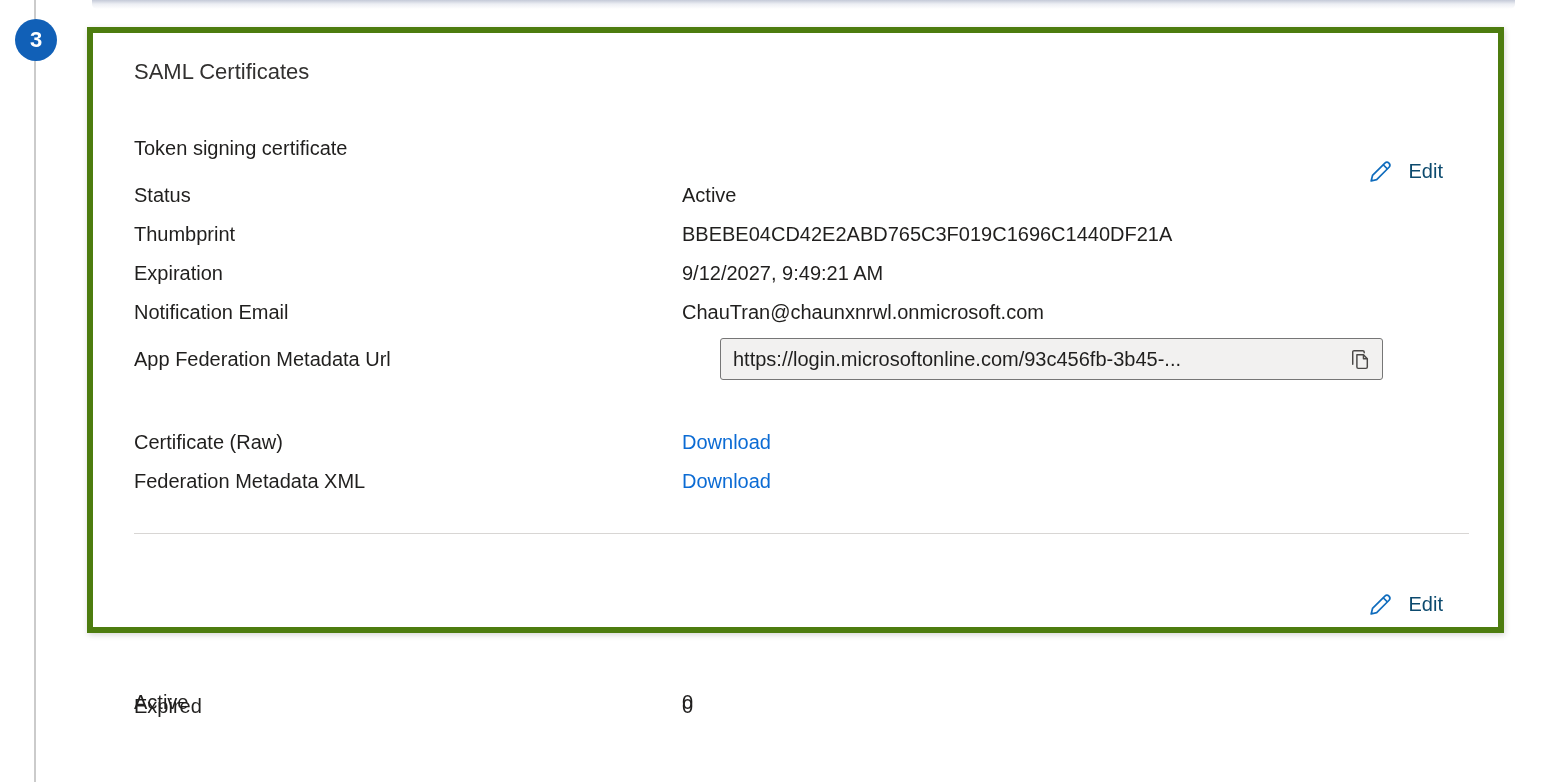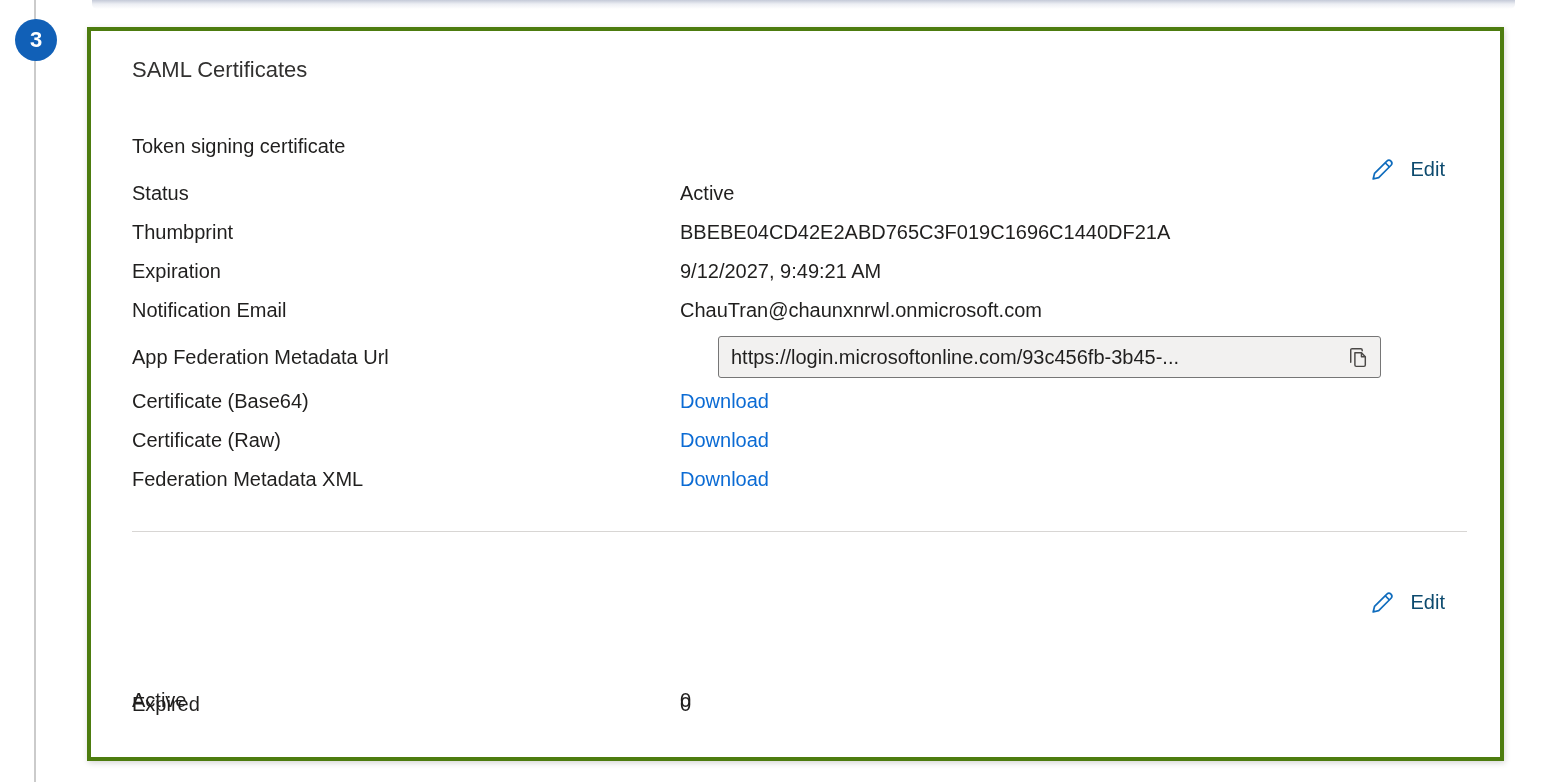--- a/index.html
+++ b/index.html
@@ -20,22 +20,22 @@
   
   .step-line{position:absolute;left:34px;top:0;width:2px;height:782px;background:#cbcbcb;}
   .step-circle{
     position:absolute;left:15px;top:19px;width:42px;height:42px;border-radius:50%;
     background:#1160b7;color:#ffffff;display:flex;align-items:center;justify-content:center;
     font-size:22px;font-weight:bold;
   }
 
   
   .card{
-    position:absolute;left:87px;top:27px;width:1417px;height:734px;
-    background:#ffffff;border:4px solid #4d7c0f;box-sizing:border-box;
+    position:absolute;left:87px;top:27px;width:1417px;height:606px;
+    background:#ffffff;border:6px solid #4d7c0f;box-sizing:border-box;
     box-shadow:1px 2px 6px rgba(0,0,0,0.16);
   }
   .card-title{position:absolute;left:41px;top:24px;font-size:22px;line-height:30px;color:#323130;}
   .section-heading{position:absolute;left:41px;font-size:20px;line-height:26px;font-weight:normal;color:#201f1e;}
 
   .row{position:absolute;left:41px;right:60px;font-size:20px;line-height:26px;white-space:nowrap;}
   .lbl{display:inline-block;width:548px;color:#201f1e;vertical-align:top;}
   .val{color:#201f1e;}
   .dl-link{color:#0b6bd4;text-decoration:none;cursor:pointer;}
 
@@ -102,23 +102,20 @@
       <span class="url-text">https://login.microsoftonline.com/93c456fb-3b45-...</span>
       <button class="copy-btn">
         <svg width="25" height="25" viewBox="0 0 24 24">
           <path d="M5.5 16.5 V4.8 a1.3 1.3 0 0 1 1.3 -1.3 H15.2 a1.3 1.3 0 0 1 1.3 1.3 V5.6" fill="none" stroke="#4a4846" stroke-width="1.4" stroke-linecap="round"></path>
           <path d="M9.5 7.5 H15.8 L19.5 11.2 V19.2 a1.3 1.3 0 0 1 -1.3 1.3 H10.8 a1.3 1.3 0 0 1 -1.3 -1.3 Z" fill="#f2f1f0" stroke="#4a4846" stroke-width="1.4" stroke-linejoin="round"></path>
           <path d="M15.8 7.5 V11.2 H19.5" fill="none" stroke="#4a4846" stroke-width="1.4" stroke-linejoin="round"></path>
         </svg>
       </button>
     </div>
 
-    <div class="row" style="top:357px">
-      <span class="lbl">Certificate (Base64)</span><a class="dl-link">Download</a>
-    </div>
     <div class="row" style="top:396px">
       <span class="lbl">Certificate (Raw)</span><a class="dl-link">Download</a>
     </div>
     <div class="row" style="top:435px">
       <span class="lbl">Federation Metadata XML</span><a class="dl-link">Download</a>
     </div>
 
     <div class="divider"></div>
 
 

